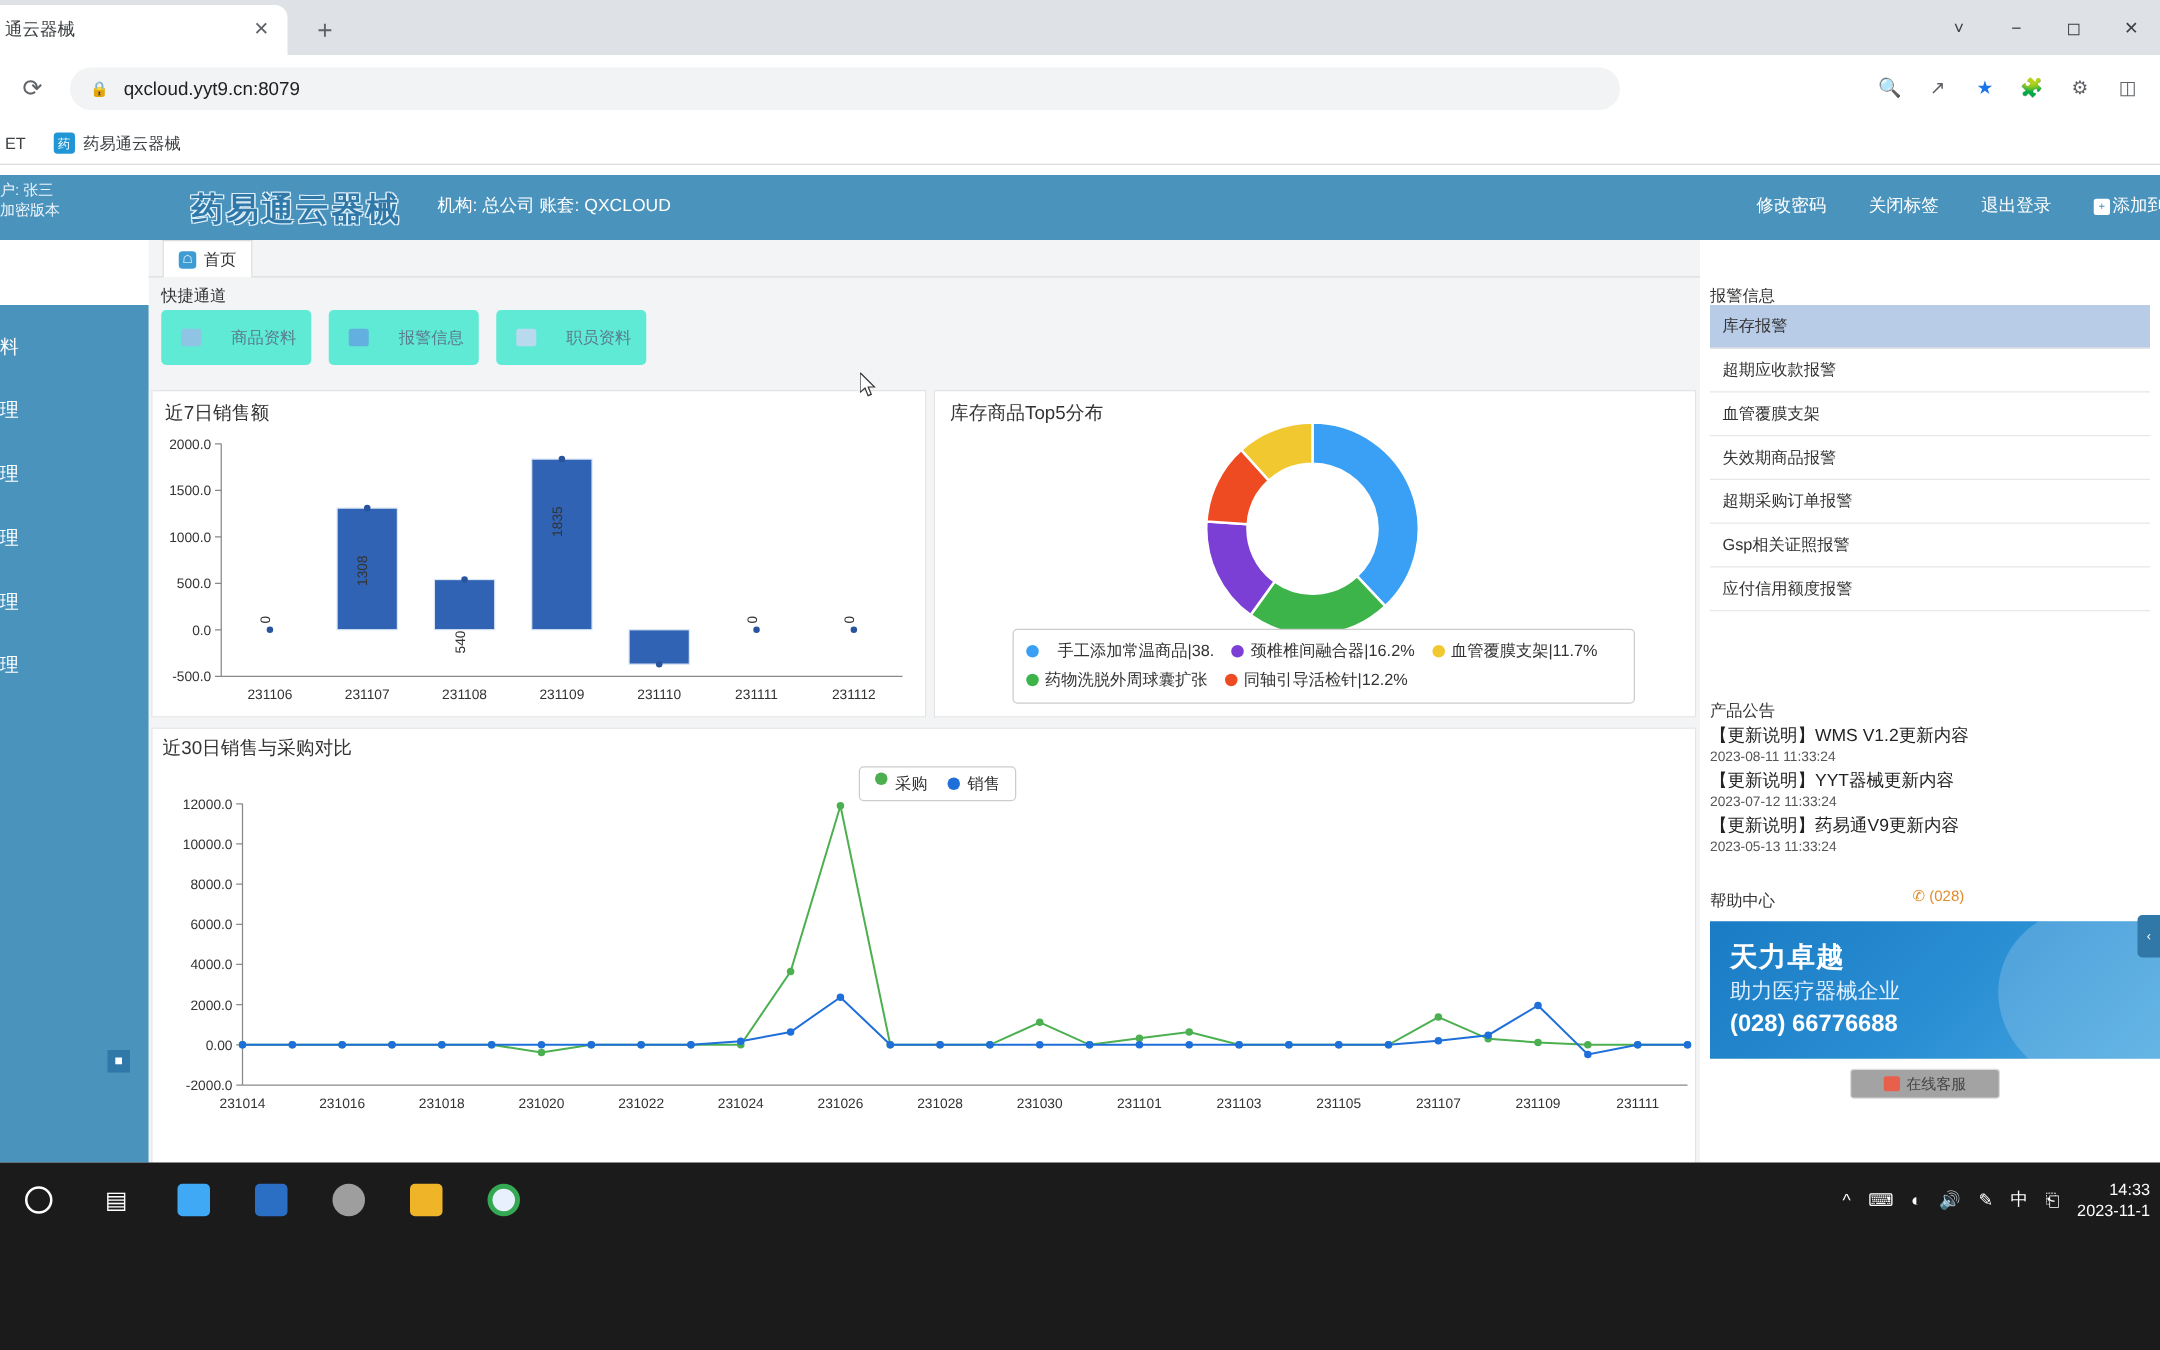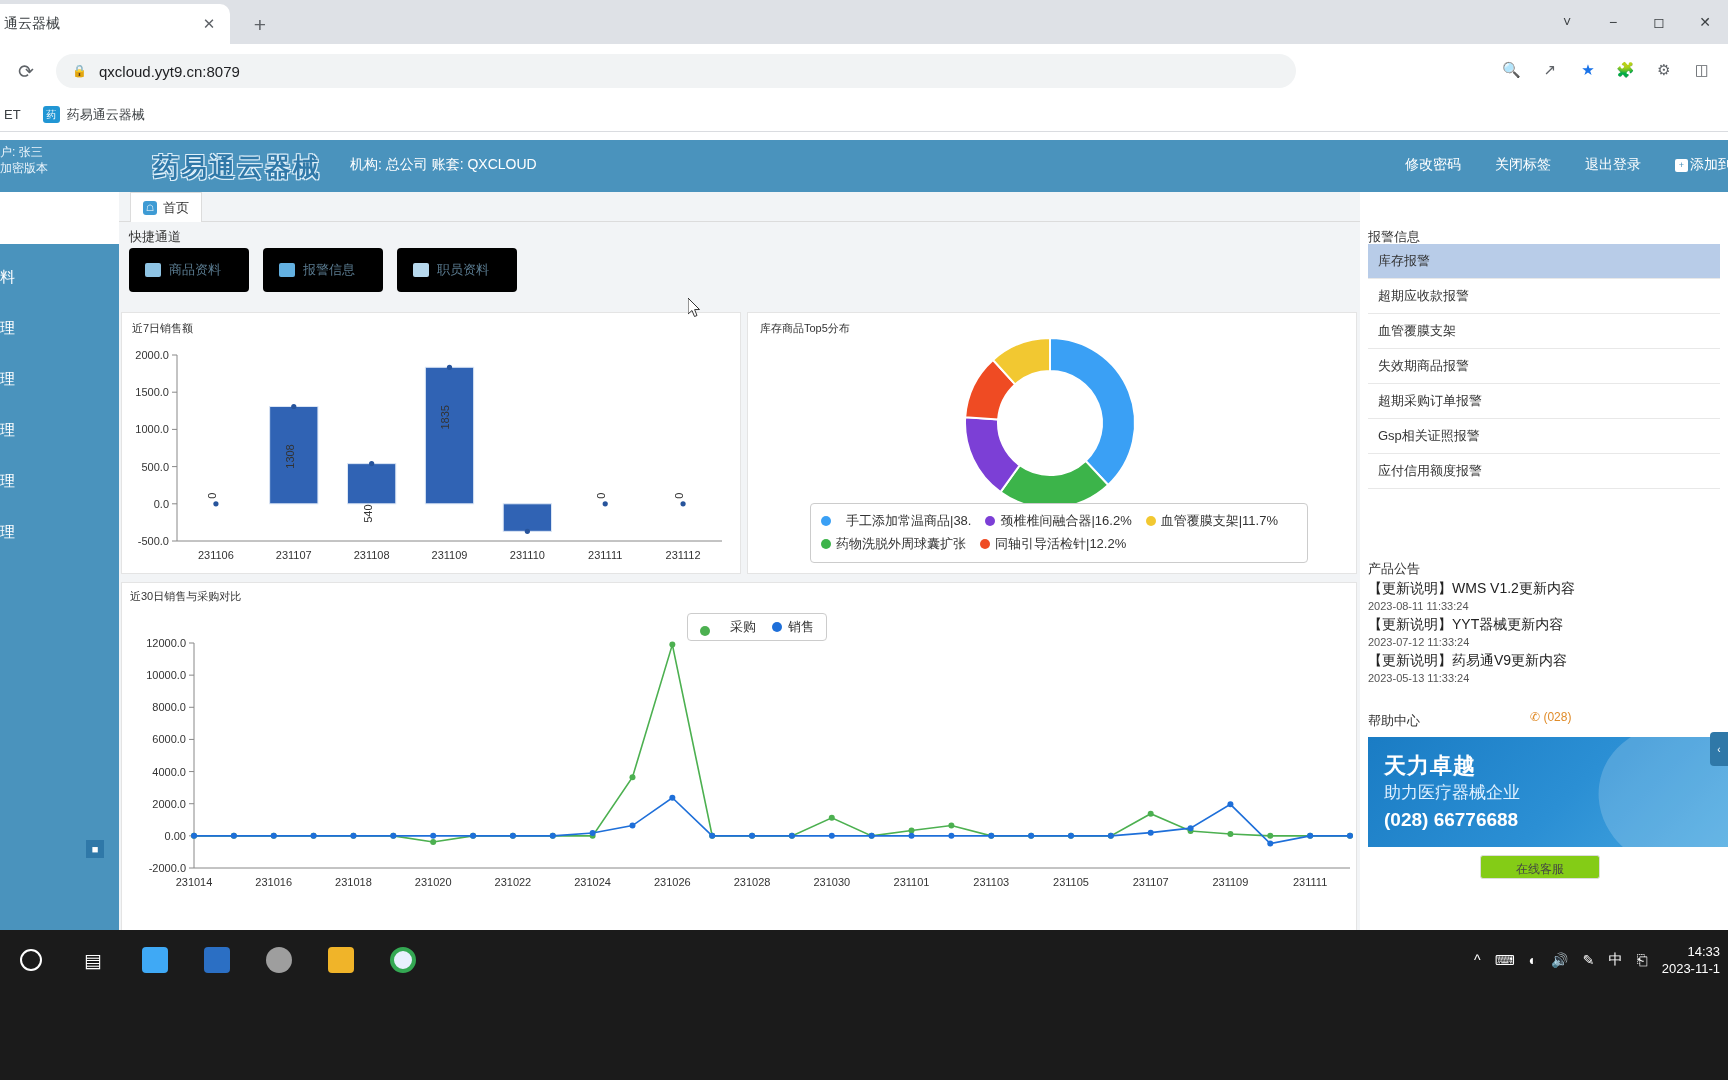--- a/index.html
+++ b/index.html
@@ -105,30 +105,30 @@
     position:absolute; left:11px; top:0px; height:30px; background:#fff;
     border:1px solid #dcdcdc; border-bottom:none; padding:0 12px;
     display:flex; align-items:center; gap:6px; font-size:13px; color:#333; cursor:pointer;
   }
   .home-icon { width:14px; height:14px; border-radius:3px; background:#3e9bd4; color:#fff;
                font-size:9px; display:flex; align-items:center; justify-content:center; }
 
   .quick-title { position:absolute; left:10px; top:36px; font-size:13px; color:#333; }
   .quick-row { position:absolute; left:10px; top:56px; display:flex; gap:14px; }
   .quick-card {
-    width:120px; height:44px; background:#000000; border-radius:4px;
-    display:flex; align-items:center; gap:8px; padding-left:16px;
+    width:120px; height:44px; background:#5eead4; border-radius:4px;
+    display:flex; align-items:center; gap:24px; padding-left:16px;
     font-size:13px; color:#5a7b90; cursor:pointer;
   }
   .qc-icon { width:16px; height:14px; background:#8fc4e4; border-radius:2px; }
   .qc-icon.b { background:#63b0e0; }
   .qc-icon.c { background:#b8d9ee; }
 
   .panel { position:absolute; background:#fff; border:1px solid #e4e4e4; }
-  .panel-title { position:absolute; font-size:11px; color:#333; }
+  .panel-title { position:absolute; font-size:15px; color:#333; }
 
   
   .chart-svg { position:absolute; left:0; top:0; }
 
   
   .rightcol { position:absolute; left:1360px; top:192px; width:368px; height:738px; background:#fff; }
   .rc-head { position:absolute; left:8px; font-size:13px; color:#333; }
   .alarm-list { position:absolute; left:8px; top:28px; width:352px; }
   .alarm-item {
     height:35px; border-bottom:1px solid #e8e8e8; display:flex; align-items:center;
@@ -150,23 +150,23 @@
     overflow:hidden;
   }
   .ad-l1 { position:absolute; left:16px; top:14px; color:#fff; font-size:22px; font-weight:bold; letter-spacing:1px; }
   .ad-l2 { position:absolute; left:16px; top:44px; color:#dff0ff; font-size:17px; }
   .ad-l3 { position:absolute; left:16px; top:72px; color:#fff; font-size:19px; font-weight:bold; }
   .ad-swoosh { position:absolute; right:-20px; top:-10px; width:150px; height:140px;
                background:rgba(255,255,255,.18); border-radius:50% 0 50% 50%; transform:rotate(20deg); }
 
   .chat-btn {
     position:absolute; left:120px; top:663px; width:120px; height:24px;
-    background:#84cc16; border:1px solid #dcdcdc; border-radius:3px;
+    background:#a3a3a3; border:1px solid #dcdcdc; border-radius:3px;
     display:flex; align-items:center; justify-content:center; gap:5px;
-    font-size:12px; color:#444; cursor:pointer;flex-direction:column;
+    font-size:12px; color:#444; cursor:pointer;
   }
   .chat-ic { width:13px; height:12px; background:#e8604c; border-radius:2px; }
   .side-float {
     position:absolute; right:0px; top:540px; width:18px; height:34px;
     background:#2f78a8; border-radius:4px 0 0 4px; color:#fff;
     display:flex; align-items:center; justify-content:center; font-size:10px; cursor:pointer;
   }
 
   
   .taskbar { position:absolute; left:0; top:930px; width:1728px; height:150px; background:#1b1b1b; }
@@ -371,21 +371,21 @@
           </span><span style="display: inline-flex; align-items: center; gap: 5px; margin-right: 14px; font-size: 13px; color: rgb(51, 51, 51); white-space: nowrap;">
             <span style="width:10px;height:10px;border-radius:50%;background:#ef4b23;display:inline-block;"></span>
             <span>同轴引导活检针|12.2%</span>
           </span></div>
     </div>
 
     <div class="panel" style="left:2px; top:390px; width:1236px; height:348px; border-bottom:none;">
       <div class="panel-title" style="left:8px; top:6px;">近30日销售与采购对比</div>
       <div id="linelegend" style="position:absolute; left:565px; top:30px; border:1px solid #ccc; border-radius:4px;
                   background:#fff; padding:4px 12px; display:flex; gap:16px; font-size:13px;">
-          <span style="display: inline-flex; align-items: flex-end; gap: 20px;">
+          <span style="display: inline-flex; align-items: flex-start; gap: 6px;">
             <span style="width:10px;height:10px;border-radius:50%;background:#4cb050;display:inline-block;"></span>
             <span>采购</span>
           </span>
           <span style="display: inline-flex; align-items: center; gap: 6px;">
             <span style="width:10px;height:10px;border-radius:50%;background:#1e6fd9;display:inline-block;"></span>
             <span>销售</span>
           </span>
         </div>
       <svg id="linesvg" class="chart-svg" width="1236" height="348">
           <line x1="72" y1="60" x2="72" y2="285" stroke="#888"></line>

